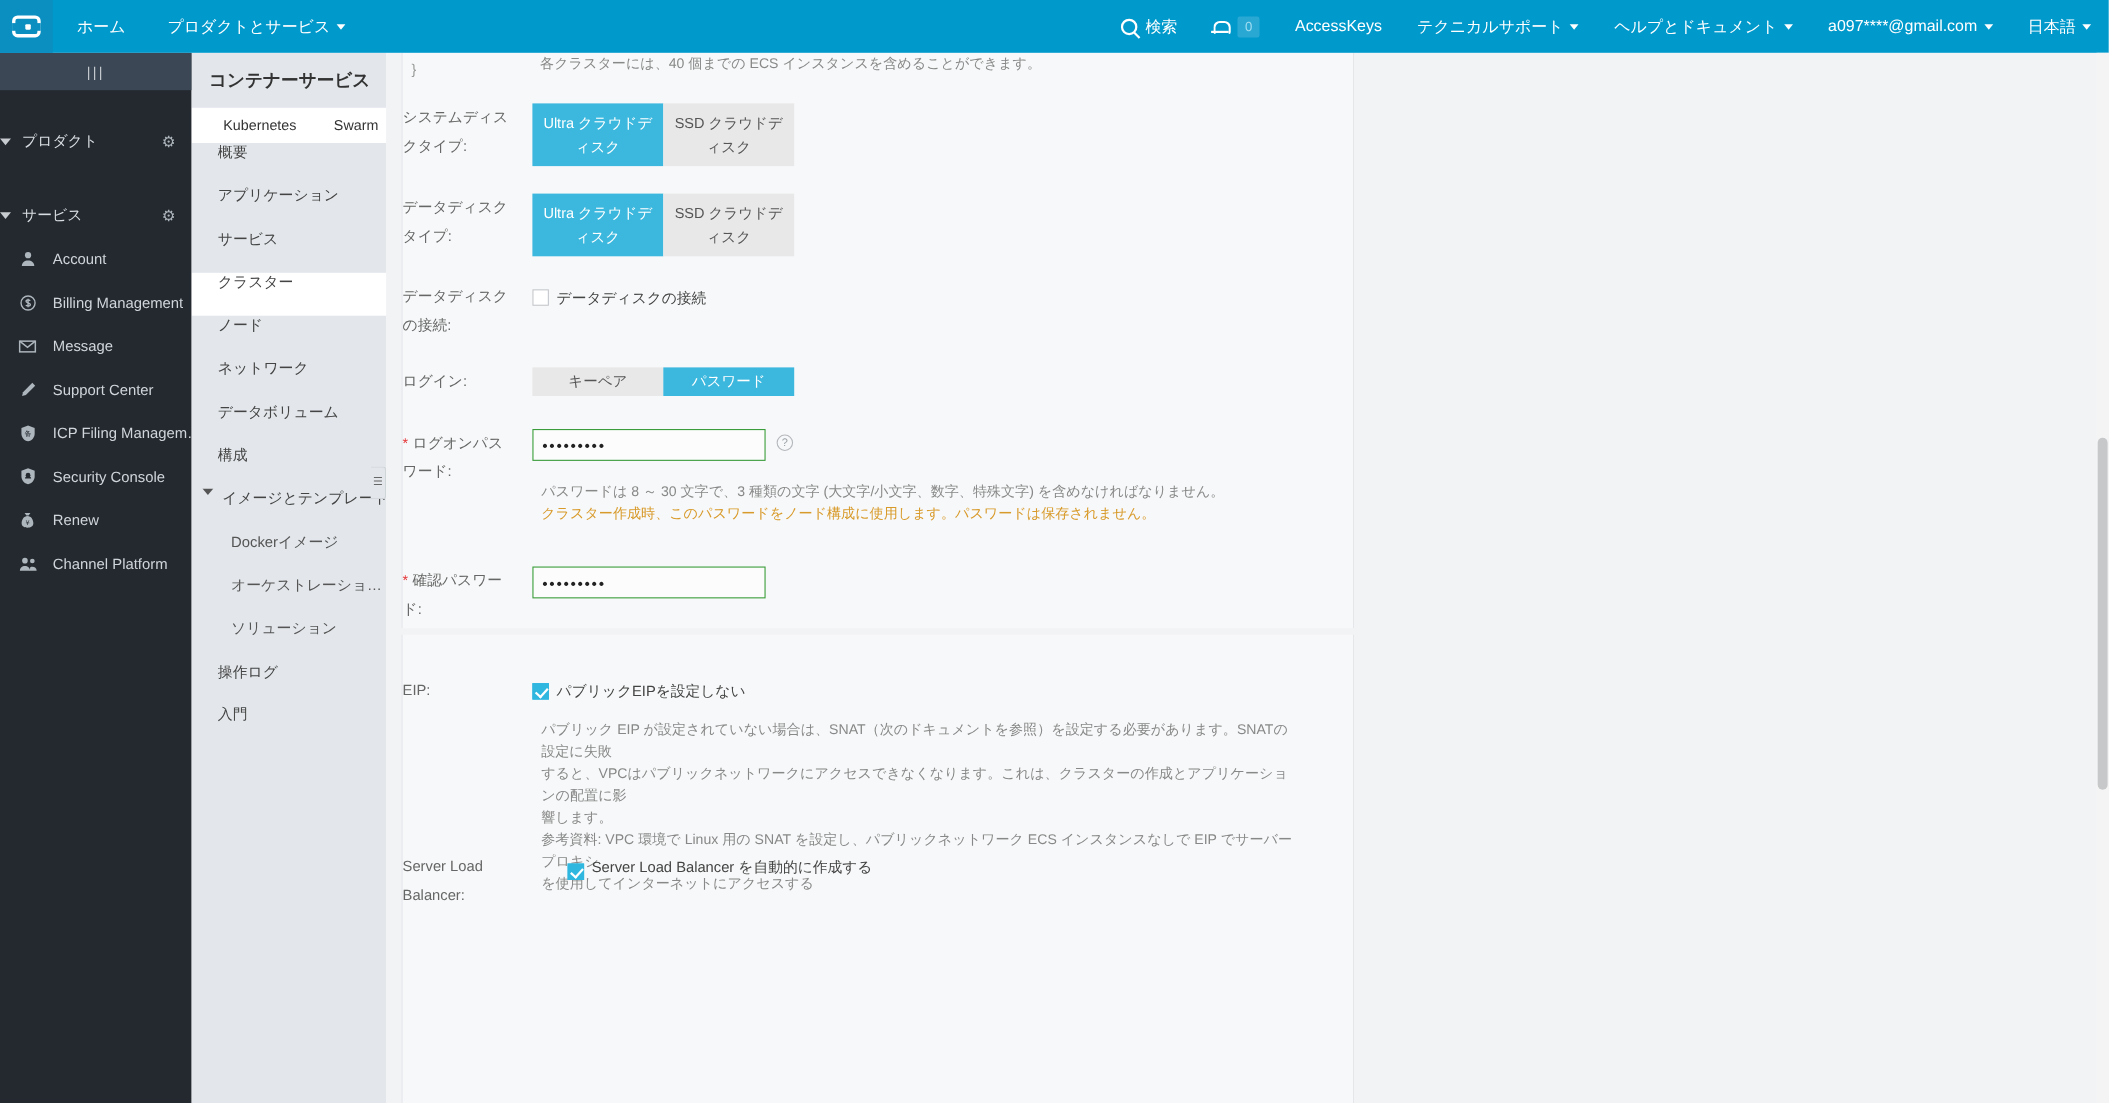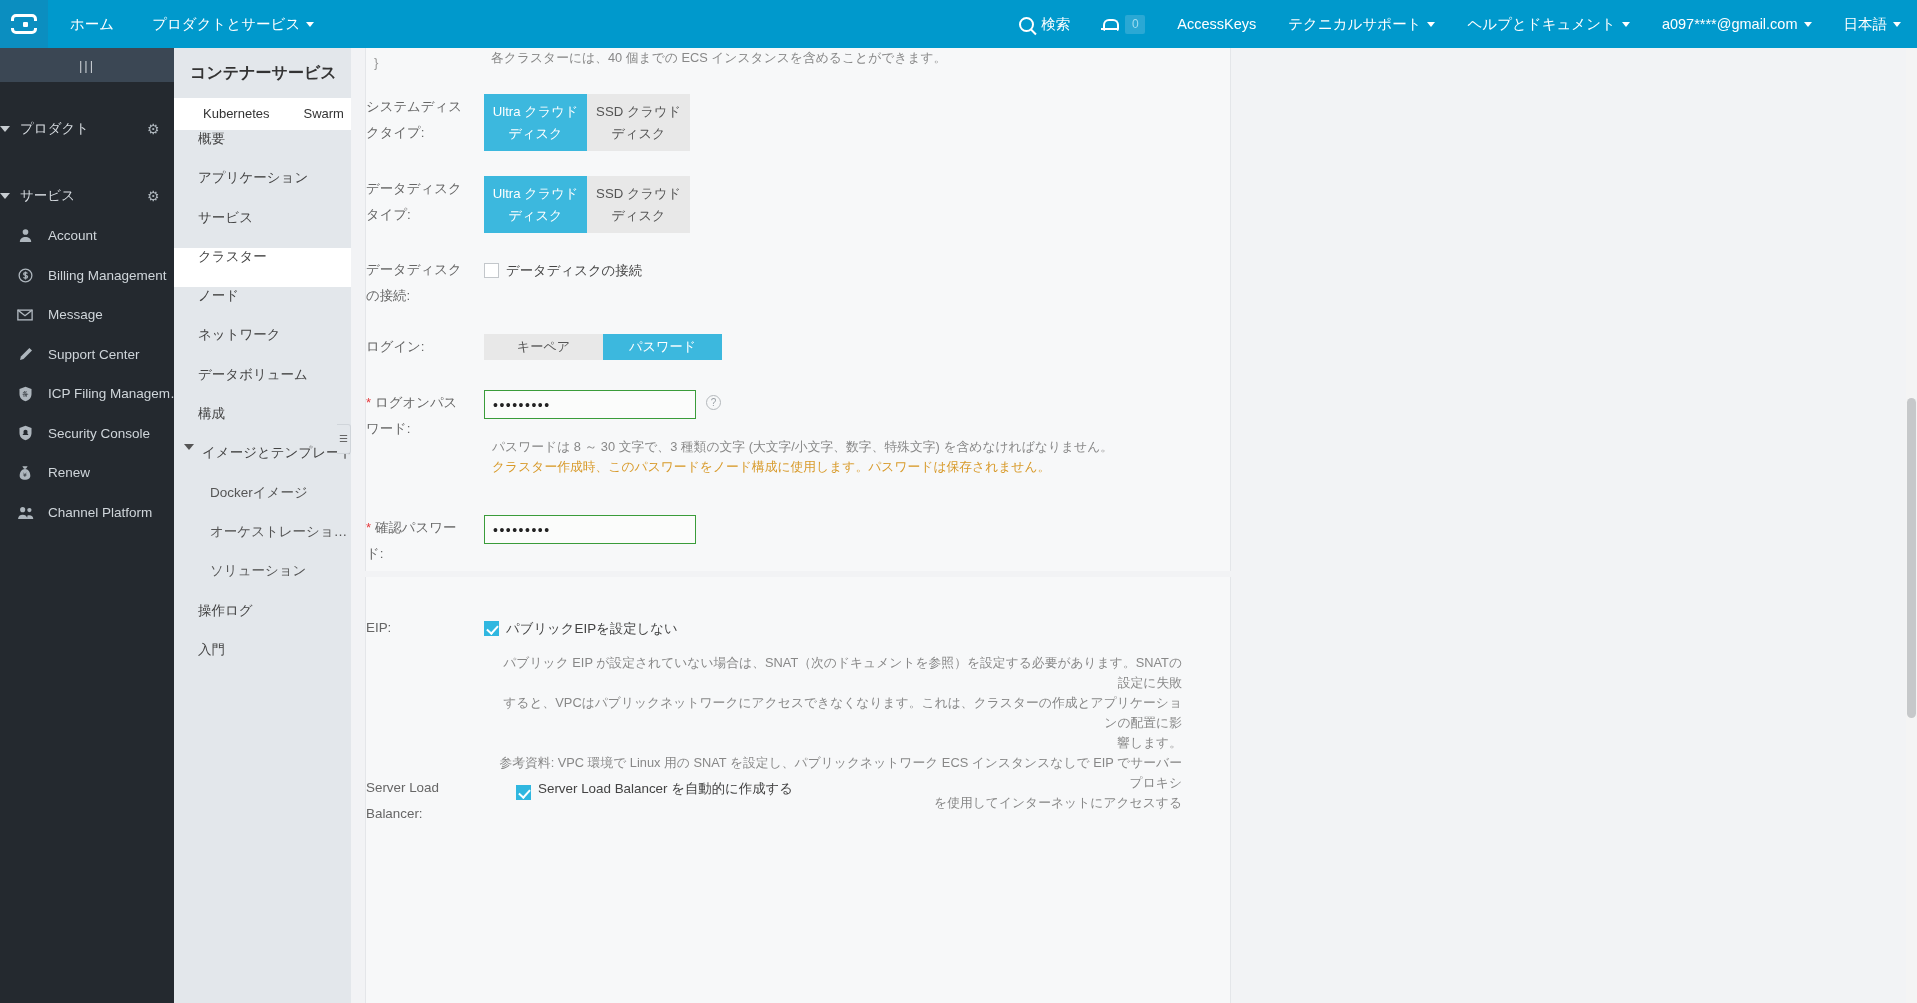--- a/index.html
+++ b/index.html
@@ -255,21 +255,21 @@
   }
   .req-star {
     color: #e4393c; margin-right: 4px; font-size: 13px;
   }
 
   .seg {
     display: flex;
   }
   .seg .opt {
     height: 57px;
-    width: 103px;
+    width: 119px;
     background: #e8e8e8;
     color: #555;
     font-size: 13.2px;
     display: flex; align-items: center; justify-content: center;
     text-align: center;
     line-height: 22px;
     cursor: pointer;
     padding: 0 4px;
   }
   .seg .opt.sel { background: #3cb8de; color: #fff; }
@@ -630,21 +630,21 @@
   <div class="card" id="card2">
 
     <div class="row" style="left:0px; top:38px;">
       <div class="lbl">EIP:</div>
       <div style="display:flex; align-items:flex-start; padding-top:2px;">
         <span class="chk on"></span>
         <span class="chk-label">パブリックEIPを設定しない</span>
       </div>
     </div>
 
-    <div class="row" style="left:126px; top:76px; flex-direction:column;text-align:right;">
+    <div class="row" style="left:126px; top:76px; flex-direction:column;">
       <div class="desc-block">パブリック EIP が設定されていない場合は、SNAT（次のドキュメントを参照）を設定する必要があります。SNATの設定に失敗</div>
       <div class="desc-block">すると、VPCはパブリックネットワークにアクセスできなくなります。これは、クラスターの作成とアプリケーションの配置に影</div>
       <div class="desc-block">響します。</div>
       <div class="desc-block">参考資料: VPC 環境で Linux 用の SNAT を設定し、パブリックネットワーク ECS インスタンスなしで EIP でサーバープロキシ</div>
       <div class="desc-block">を使用してインターネットにアクセスする</div>
     </div>
 
     <div class="row" style="left:0px; top:198px;">
       <div class="lbl">Server Load Balancer:</div>
       <div style="display:flex; align-items:center; padding-top:2px;margin-left:32px;">

